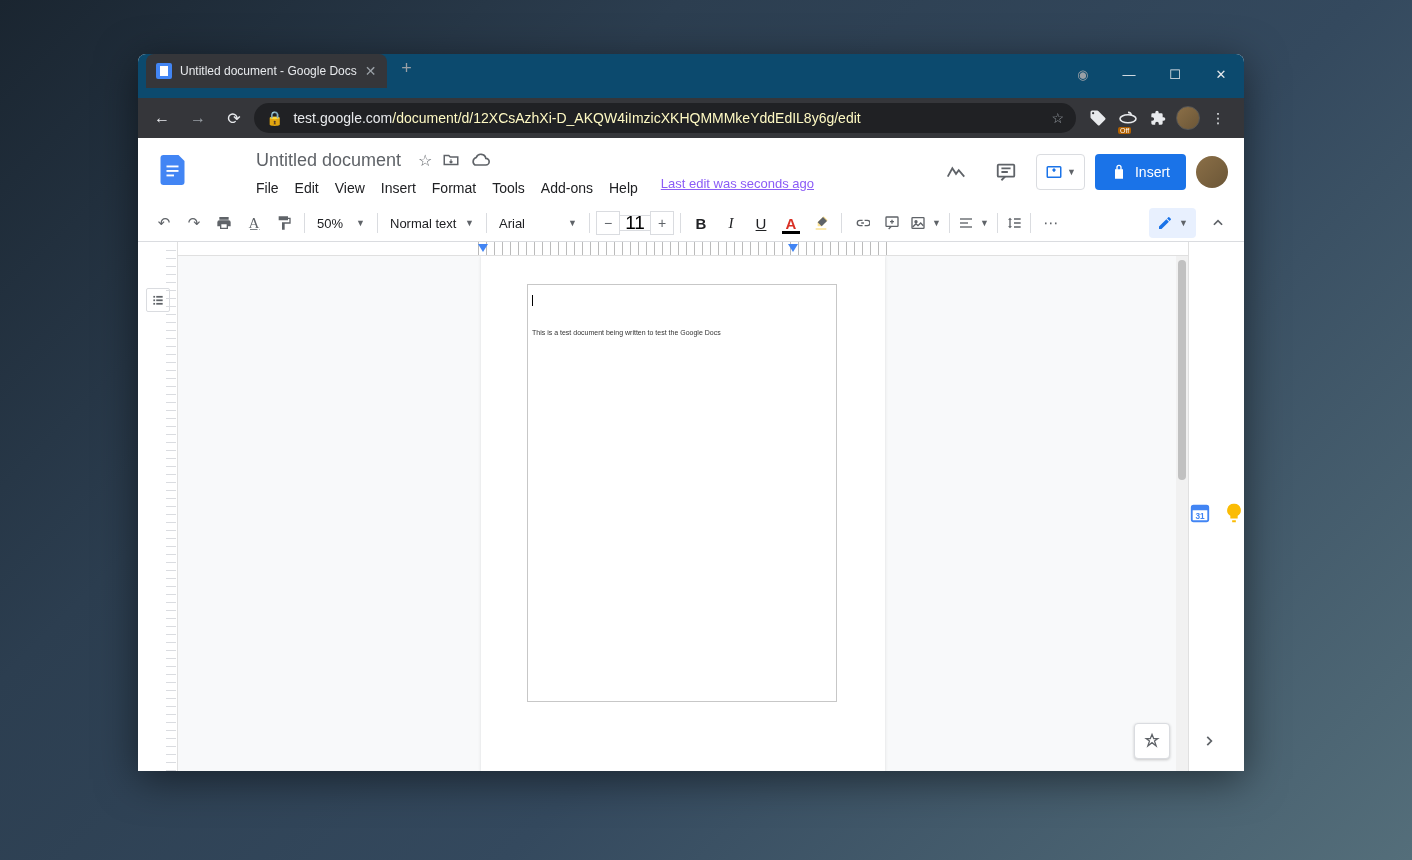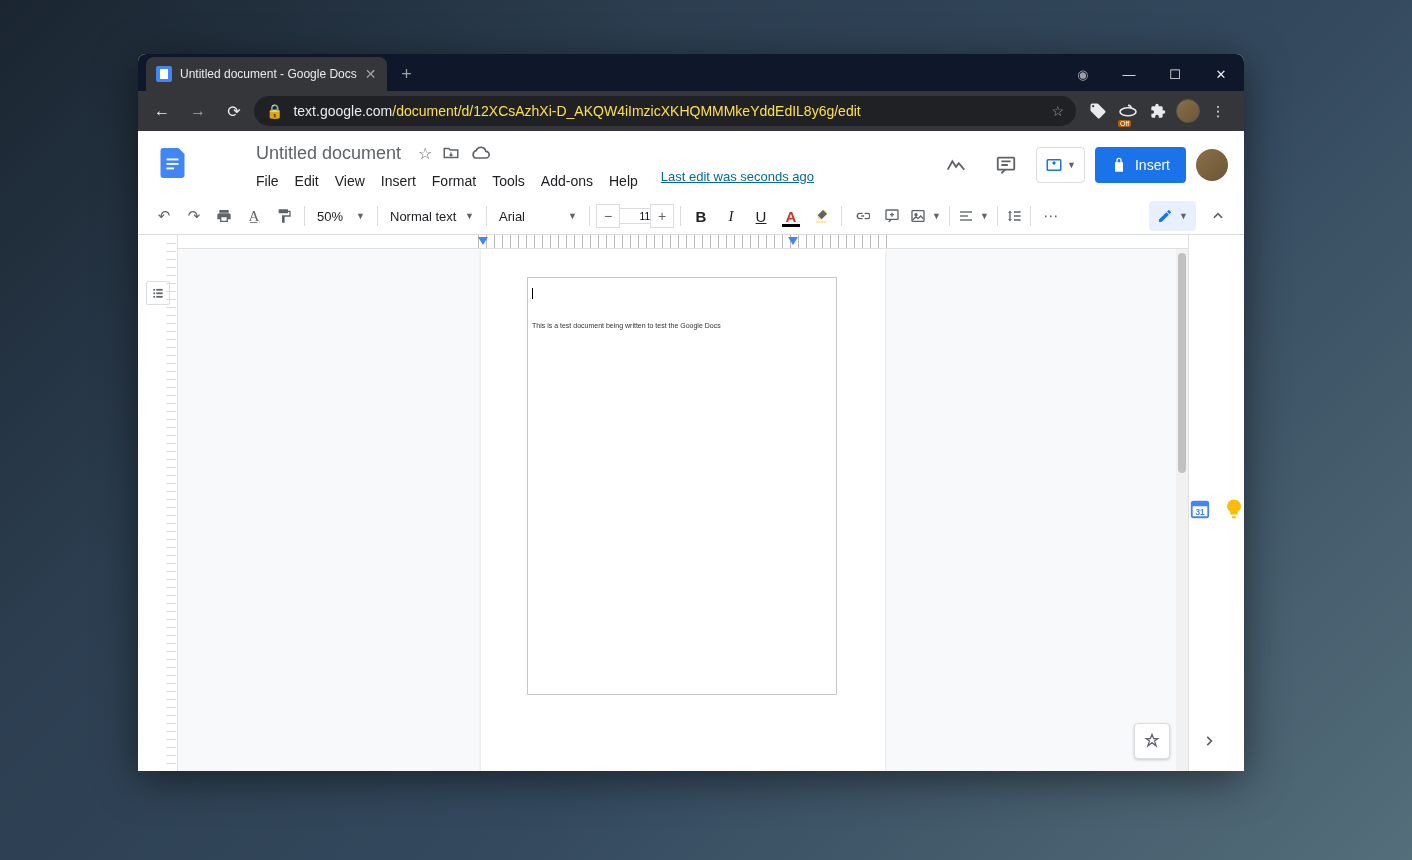--- a/index.html
+++ b/index.html
@@ -14,24 +14,24 @@
     width: 1106px; height: 717px;
     background: #fff;
     border-radius: 8px 8px 0 0;
     box-shadow: 0 8px 40px rgba(0,0,0,0.5);
     overflow: hidden;
     display: flex;
     flex-direction: column;
   }
   
   .titlebar {
-    height: 37px;
-    background: #0f172a;
+    height: 44px;
+    background: #0c4a6e;
     display: flex;
-    align-items: flex-end;
+    align-items: flex-start;
     padding-left: 8px;
     position: relative;
   }
   .tab {
     background: #35363a;
     color: #e8eaed;
     height: 34px;
     min-width: 230px;
     border-radius: 8px 8px 0 0;
     display: flex;
@@ -84,21 +84,21 @@
     flex: 1; height: 30px;
     background: #202124;
     border-radius: 15px;
     display: flex; align-items: center;
     padding: 0 12px;
     color: #9aa0a6;
     font-size: 14px;
     gap: 10px;
   }
   .omnibox .url { color: #e8eaed; flex:1; white-space: nowrap; overflow:hidden; }
-  .omnibox .url .dim { color: #fde047; }
+  .omnibox .url .dim { color: #fef9c3; }
   .exticons { display: flex; align-items: center; gap: 2px; padding: 0 4px; }
   .exticons .ic {
     width: 28px; height: 28px; color: #e8eaed;
     display:flex; align-items:center; justify-content:center; cursor:pointer;
     font-size:14px;
   }
   .avatar-small {
     width:24px; height:24px; border-radius:50%;
     background: linear-gradient(135deg,#8b6f47,#6b5637);
     border:1px solid #555;
@@ -127,21 +127,21 @@
   }
   .title-icon { color:#5f6368; cursor:pointer; font-size:16px; }
   .menubar {
     display: flex; gap: 2px; align-items:flex-start; height: 28px; margin-top:2px;
   }
   .menubar .mi {
     padding: 4px 7px; font-size: 14px; color: #202124;
     border-radius: 4px; cursor:pointer;
   }
   .lastedit {
-    font-size: 13px; color: #0369a1; text-decoration: underline;
+    font-size: 13px; color: #8b5cf6; text-decoration: underline;
     margin-left: 14px; cursor:pointer;
   }
   .header-right {
     display:flex; align-items:center; gap:10px; margin-top:6px;
   }
   .hicon {
     width:40px; height:40px; display:flex; align-items:center; justify-content:center;
     color:#5f6368; cursor:pointer; border-radius:50%;
   }
   .present-btn{
@@ -171,21 +171,21 @@
   .tb { width:28px; height:28px; display:flex; align-items:center; justify-content:center;
         color:#5f6368; cursor:pointer; border-radius:4px; font-size:15px;}
   .sep { width:1px; height:20px; background:#dadce0; margin:0 4px;}
   .dd {
     height:26px; display:flex; align-items:center; padding:0 6px;
     font-size:13px; color:#202124; cursor:pointer; border-radius:4px; gap:6px;
   }
   .caret{ font-size:9px; color:#5f6368;}
   .fontsize-group{display:flex; align-items:center;}
   .fs-btn{width:24px;height:24px;border:1px solid #dadce0;display:flex;align-items:center;justify-content:center;cursor:pointer;color:#5f6368;font-size:14px;}
-  .fs-input{width:30px;height:16px;border:1px solid #dadce0;border-left:none;border-right:none;text-align:right;font-size:10px;}
+  .fs-input{width:30px;height:16px;border:1px solid #dadce0;border-left:none;border-right:none;text-align:center;font-size:19px;}
   .textcolor{position:relative;}
   .textcolor::after{content:"";position:absolute;bottom:3px;left:5px;right:5px;height:3px;background:#000;}
   .editing-pill{
     height:30px; background:#e8f0fe; border-radius:4px;
     display:flex;align-items:center;padding:0 8px;gap:6px;color:#1a73e8;cursor:pointer;
     margin-left:auto;
   }
   .collapse-tb{width:28px;height:28px;display:flex;align-items:center;justify-content:center;color:#5f6368;cursor:pointer;margin-left:6px;}
   
   .content-row{ flex:1; display:flex; background:#f8f9fa; overflow:hidden; position:relative;}
@@ -288,21 +288,21 @@
       <div>✕</div>
     </div>
   </div>
 
   <div class="addrbar">
     <div class="navbtn active">←</div>
     <div class="navbtn">→</div>
     <div class="navbtn active">⟳</div>
     <div class="omnibox">
       <span>🔒</span>
-      <span class="url"><span>text.google.com</span><span class="dim">/document/d/12XCsAzhXi-D_AKQW4iImzicXKHQMMMkeYddEdIL8y6g/edit</span></span>
+      <span class="url"><span>test.google.com</span><span class="dim">/document/d/12XCsAzhXi-D_AKQW4iImzicXKHQMMMkeYddEdIL8y6g/edit</span></span>
       <span style="color:#9aa0a6;">☆</span>
     </div>
     <div class="exticons">
       <div class="ic">
         <svg width="18" height="18" viewBox="0 0 24 24" fill="#e8eaed">
             <path d="M17 3H7L2 12l5 9h10l5-9-5-9z" opacity="0.0"></path>
             <path d="M21 12l-7-9H4v9l7 9 10-9z" fill="none"></path>
             <path d="M20 2H4v6l8 10 8-10V2z" fill="#e8eaed" opacity="0"></path>
             <path d="M4 2v5l8 12 8-12V2H4z" fill="none" stroke="#e8eaed" stroke-width="0"></path>
             <path d="M3 3h14l-7 16L3 3z" fill="#e8eaed" opacity="0"></path>

